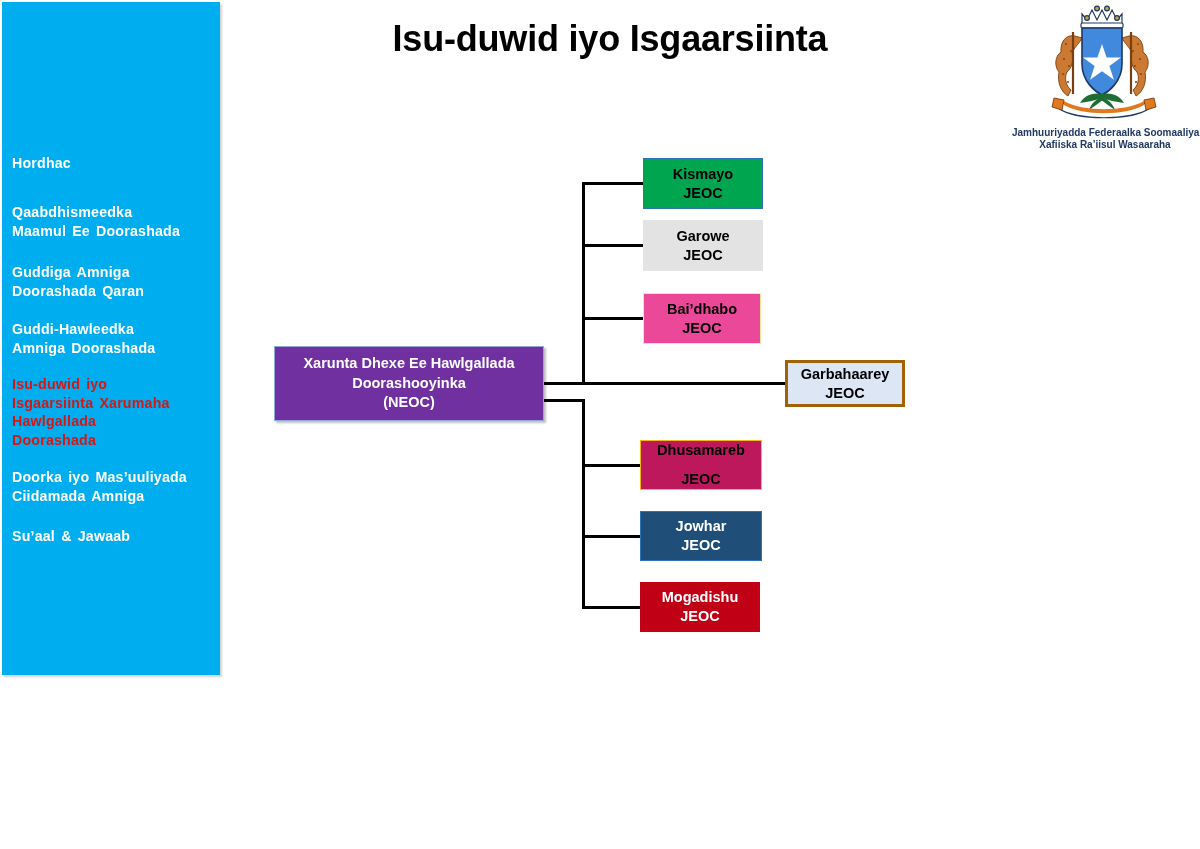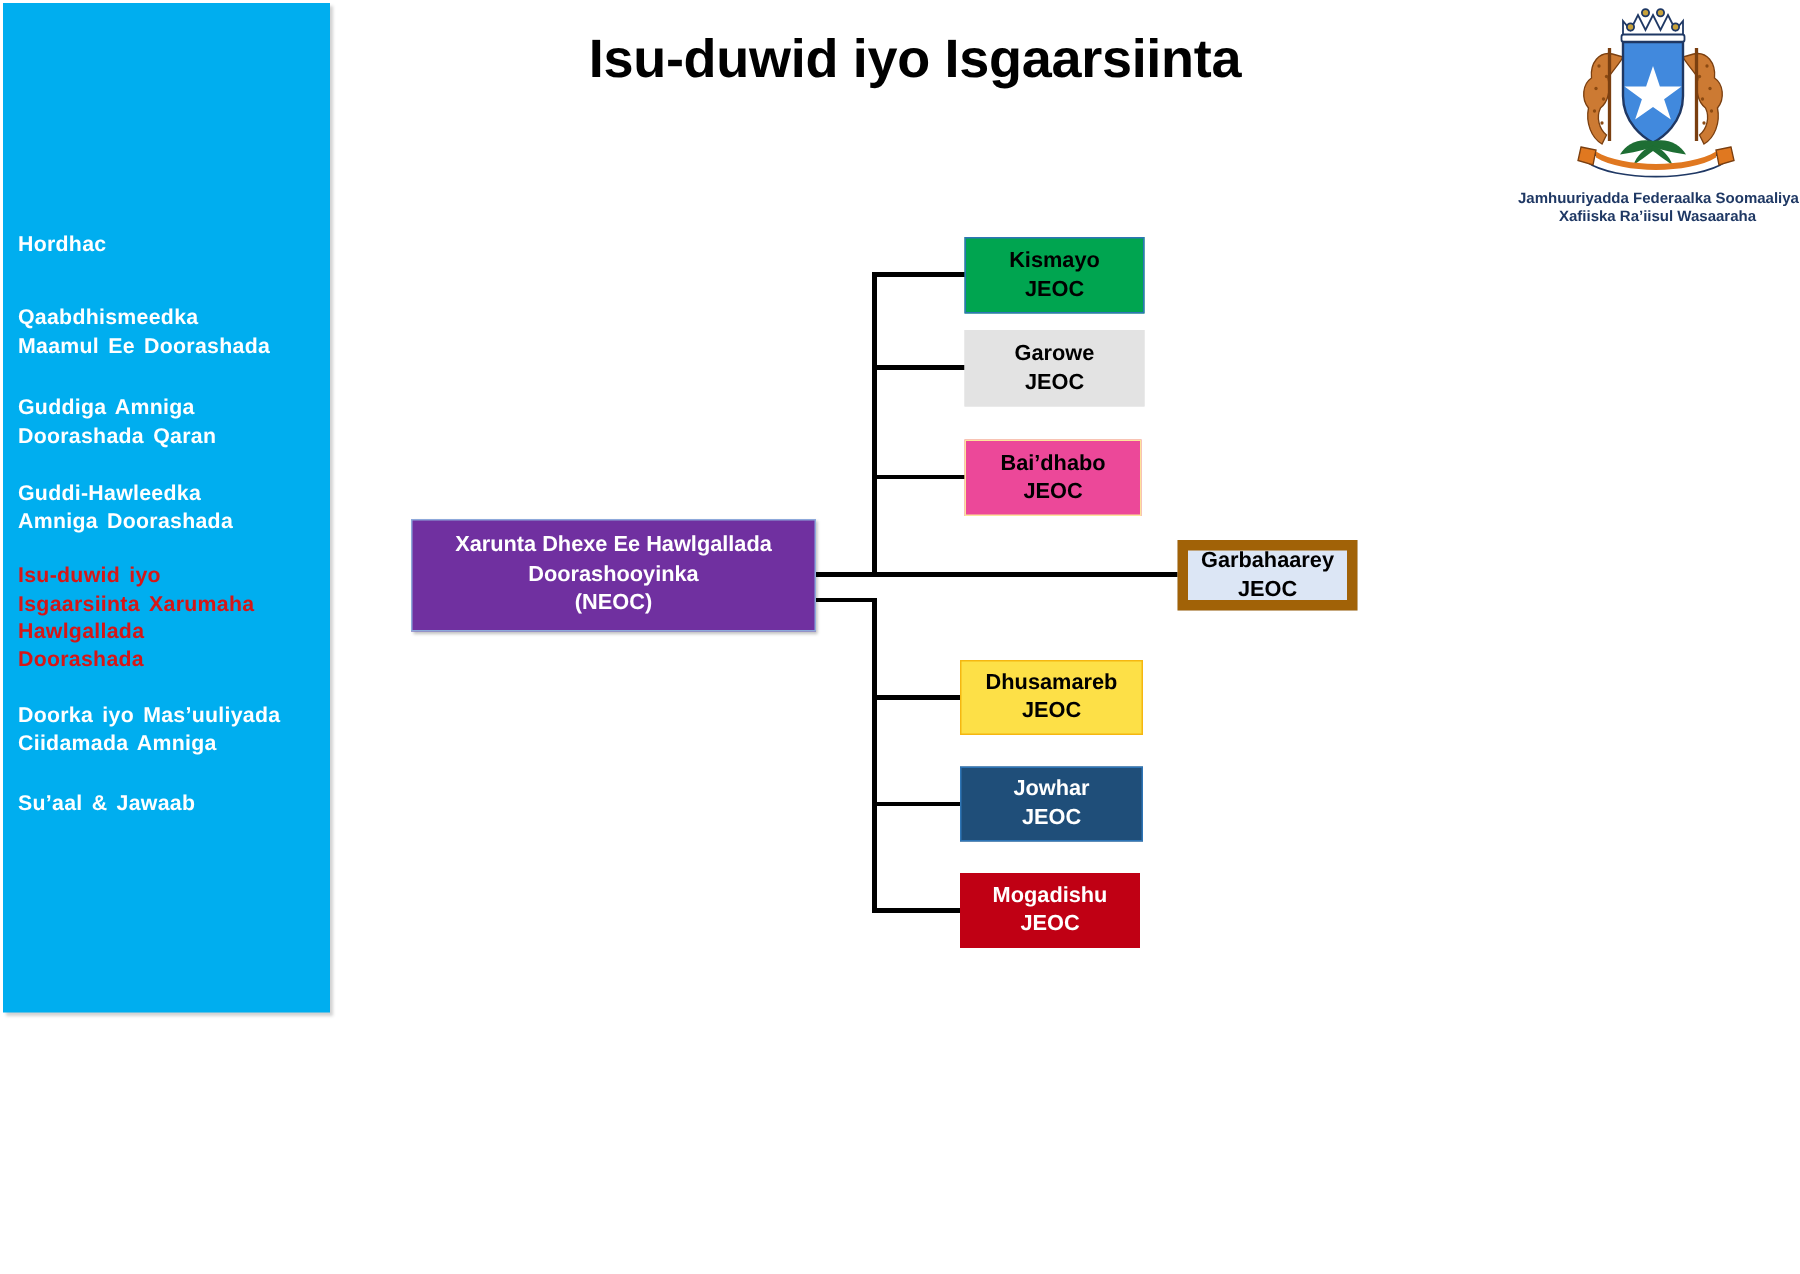--- a/index.html
+++ b/index.html
@@ -113,23 +113,23 @@
   }
   #node-center .l1, #node-center .l2, #node-center .l3 { display:block; }
 
   #node-kismayo    { left: 643px; top: 158px; width: 120px; height: 51px;
                      background: #00A550; border: 1px solid #2E75B6; color:#000; }
   #node-garowe     { left: 643px; top: 220px; width: 120px; height: 51px;
                      background: #E3E3E3; border: 1px solid #E3E3E3; color:#000; }
   #node-baidhabo   { left: 643px; top: 293px; width: 118px; height: 51px;
                      background: #ec4899; border: 1px solid #FCE49B; color:#000; }
   #node-garbahaarey{ left: 785px; top: 360px; width: 120px; height: 47px;
-                     background: #DCE6F5; border: 7px solid #a16207; color:#000; }
+                     background: #DCE6F5; border: 3px solid #a16207; color:#000; }
   #node-dhusamareb { left: 640px; top: 440px; width: 122px; height: 50px;
-                     background: #fde047; border: 1px solid #F5B711; color:#000; }
+                     background: #be185d; border: 1px solid #F5B711; color:#000;justify-content:space-between; }
   #node-jowhar     { left: 640px; top: 511px; width: 122px; height: 50px;
                      background: #1F4E79; border: 1px solid #2E75B6; color:#fff; }
   #node-mogadishu  { left: 640px; top: 582px; width: 120px; height: 50px;
                      background: #C00014; border: 1px solid #C00014; color:#fff; }
 </style>
 </head>
 <body>
 
 <div id="sidebar">
   <div class="nav-item" style="top:152px;"><span>Hordhac</span></div>

